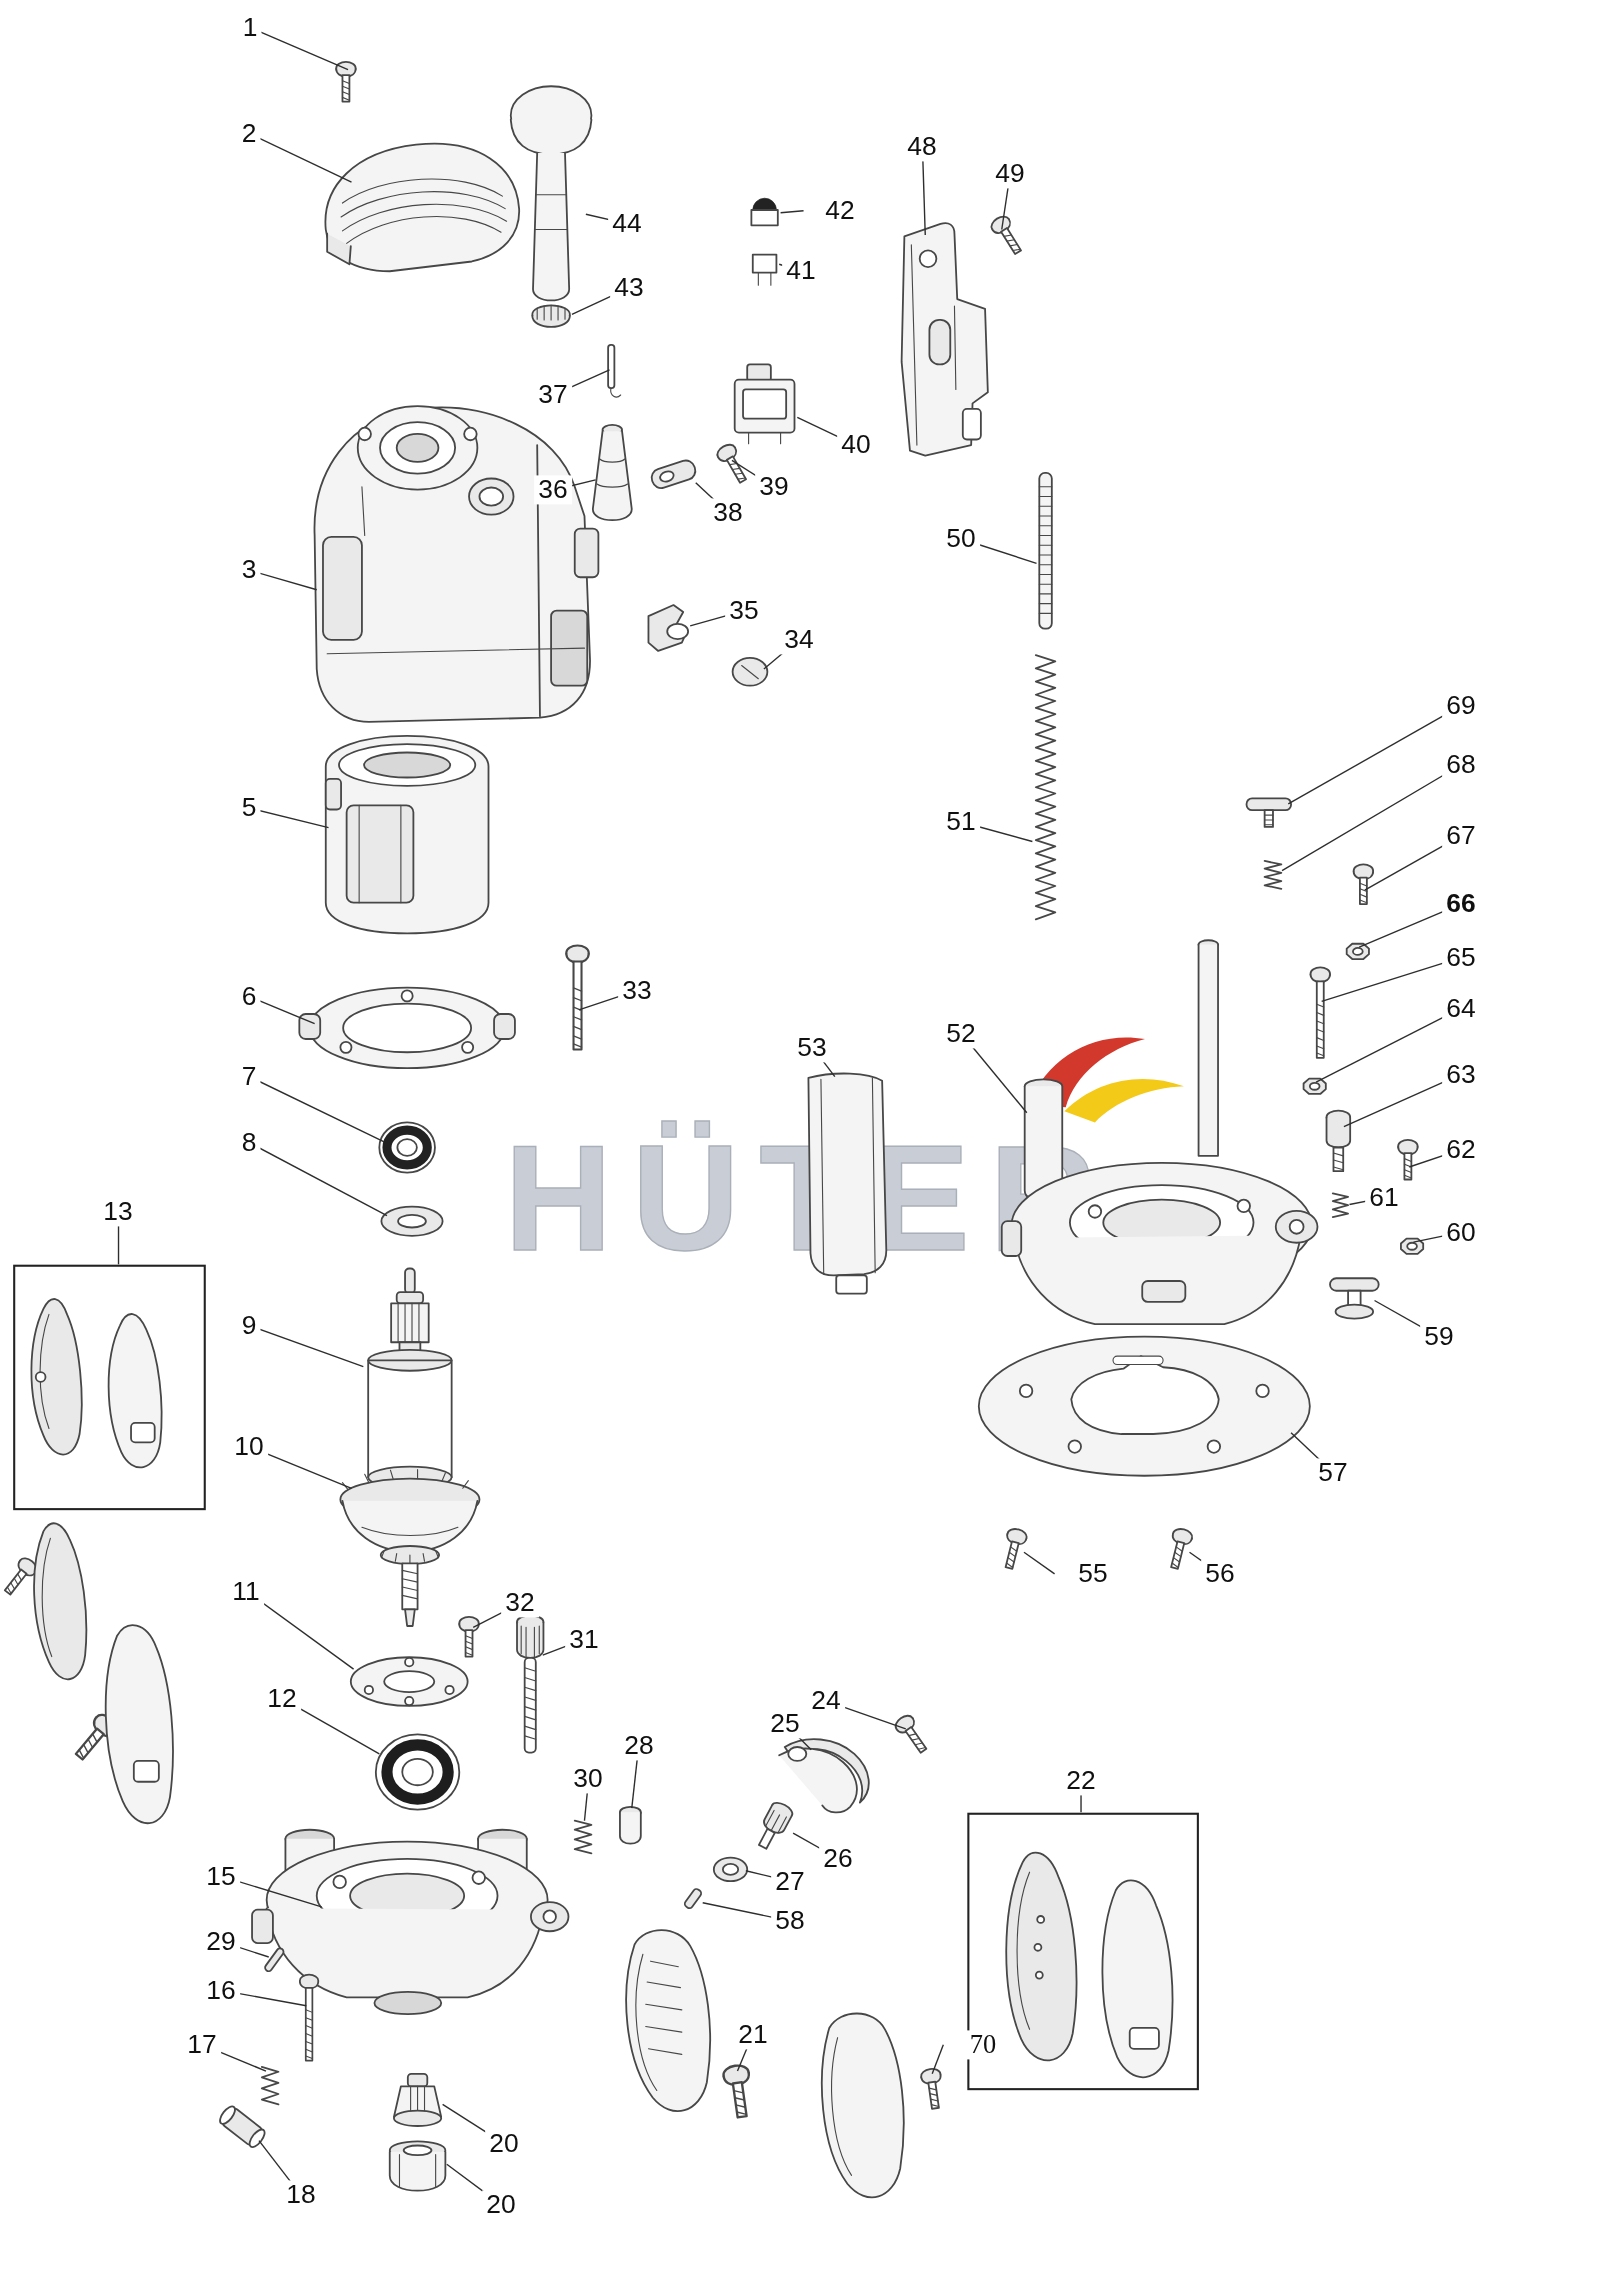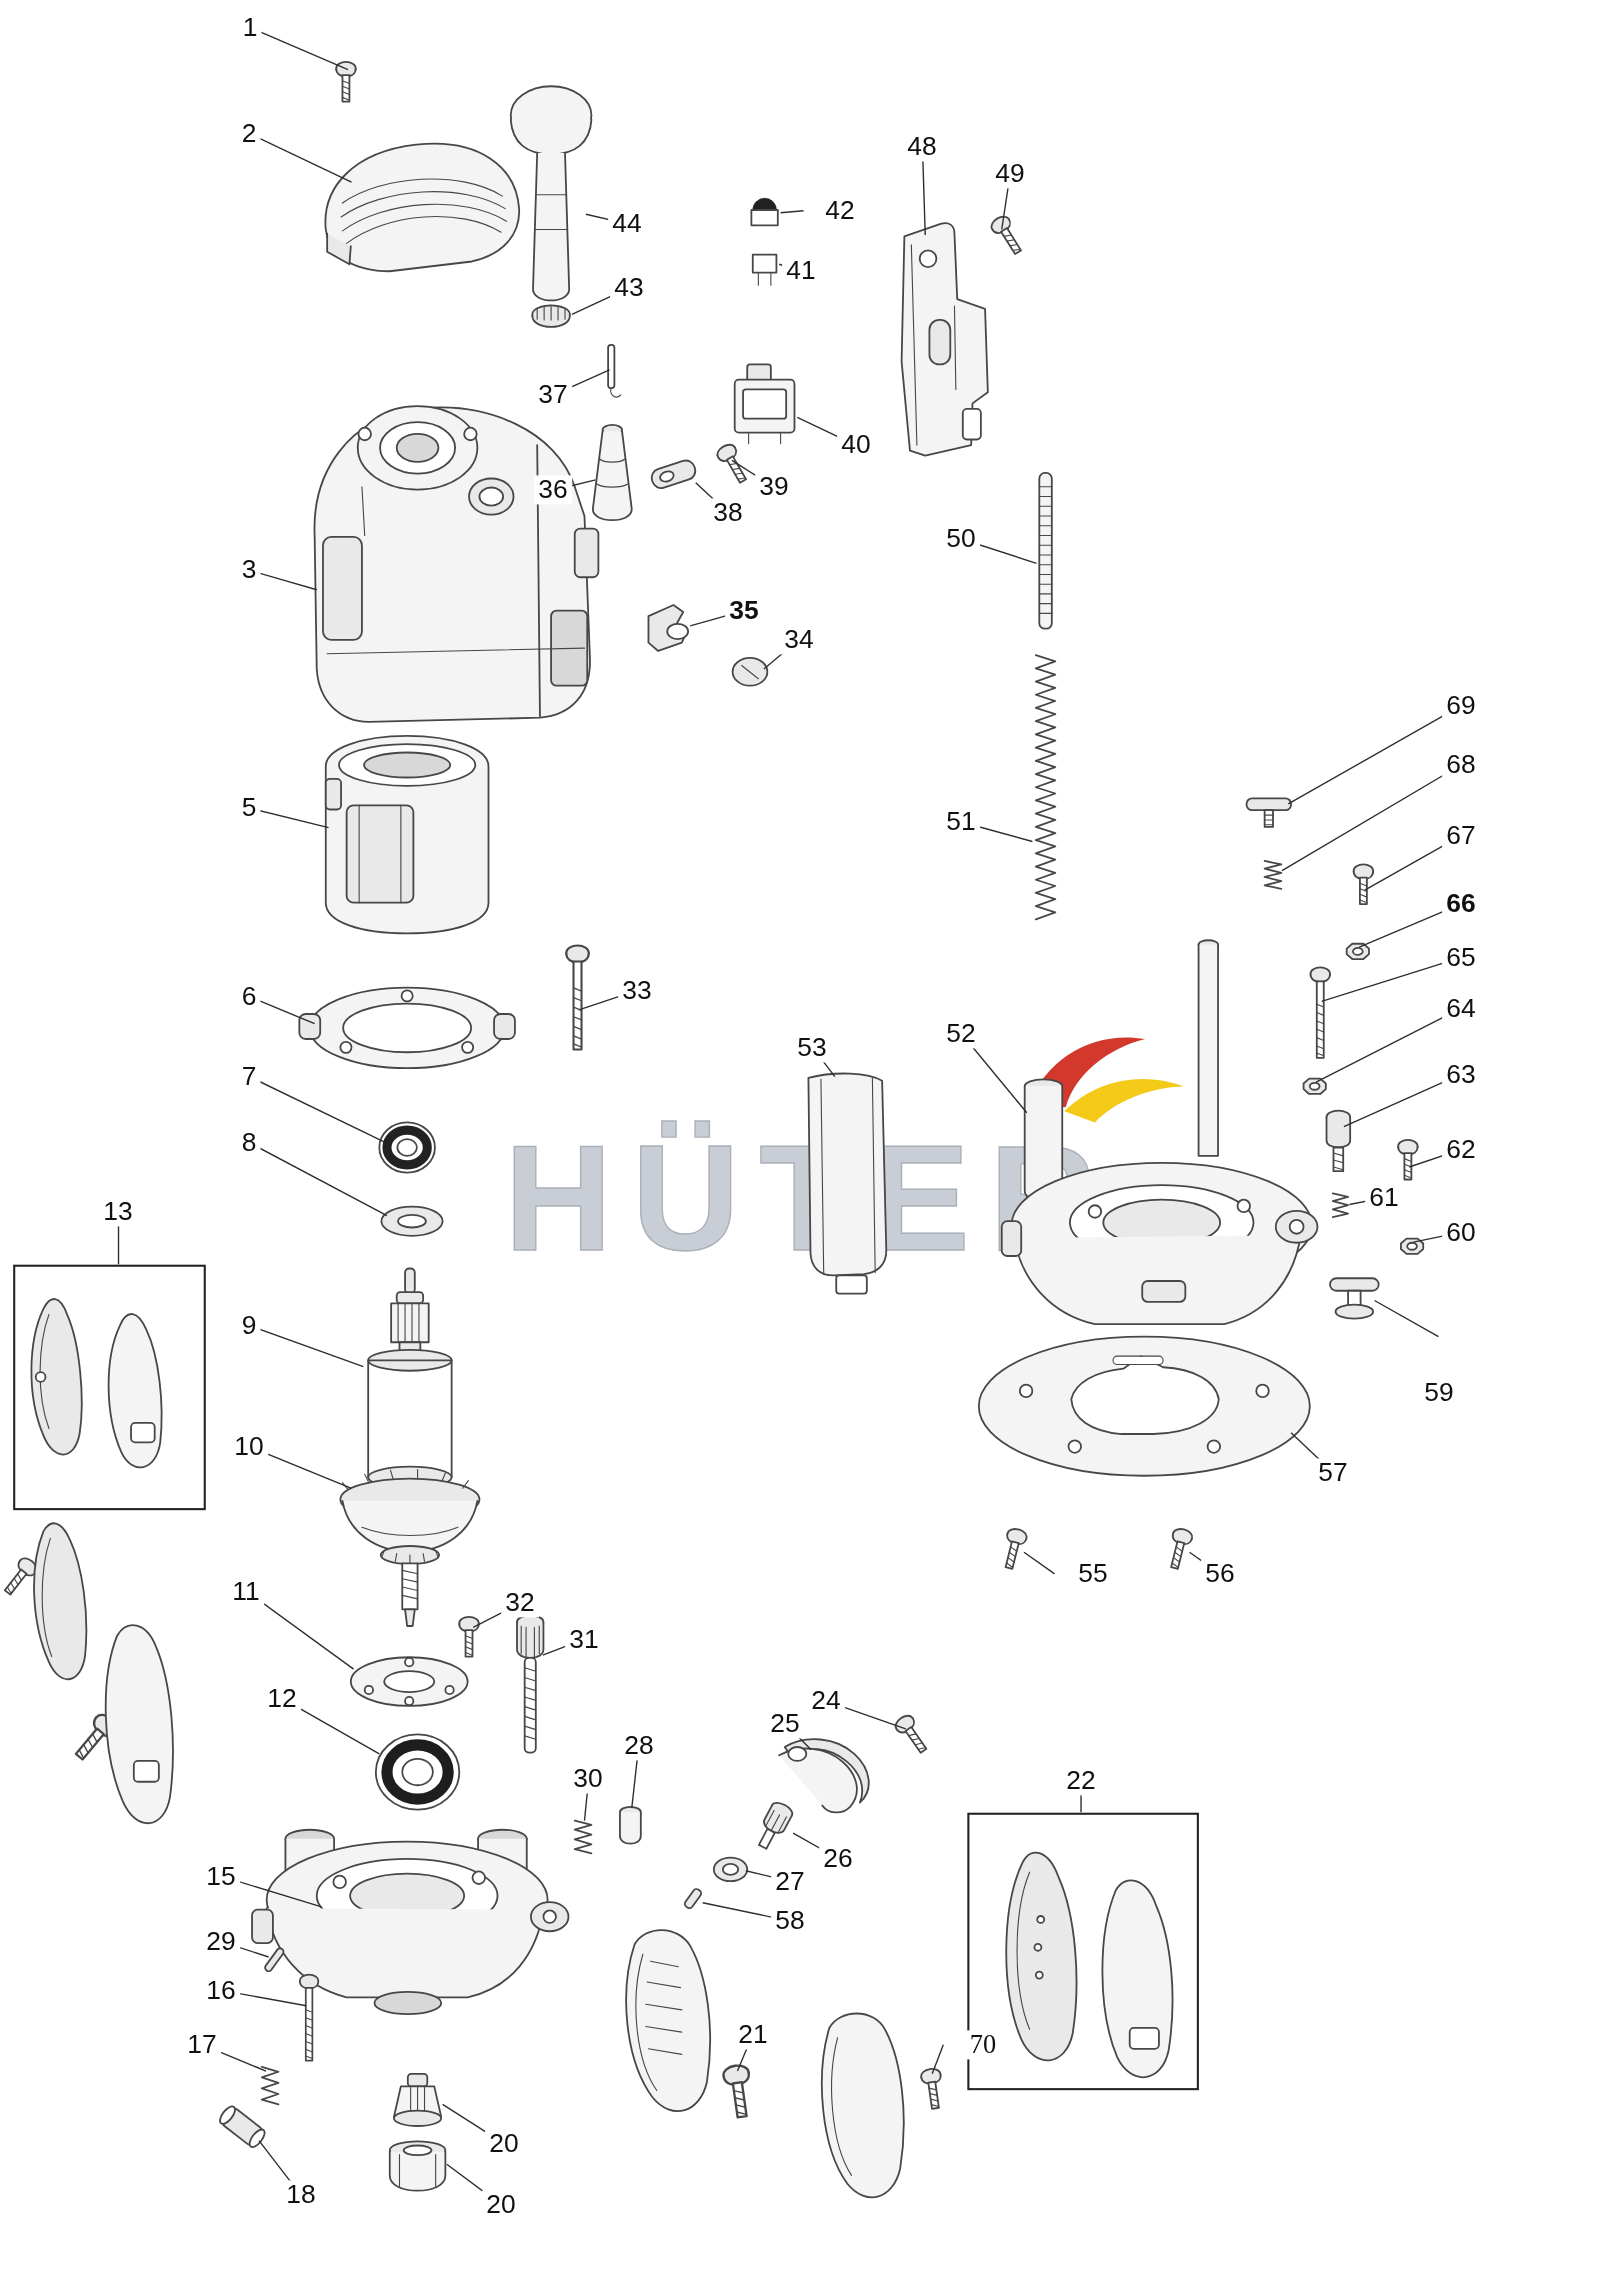--- a/index.html
+++ b/index.html
@@ -471,21 +471,21 @@
       <div class="callout" style="left: 840px; top: 211px;">42</div>
       <div class="callout" style="left: 801px; top: 271px;">41</div>
       <div class="callout" style="left: 922px; top: 147px;">48</div>
       <div class="callout" style="left: 1010px; top: 174px;">49</div>
       <div class="callout" style="left: 553px; top: 395px;">37</div>
       <div class="callout" style="left: 856px; top: 445px;">40</div>
       <div class="callout" style="left: 553px; top: 490px;">36</div>
       <div class="callout" style="left: 728px; top: 513px;">38</div>
       <div class="callout" style="left: 774px; top: 487px;">39</div>
       <div class="callout" style="left: 249px; top: 570px;">3</div>
-      <div class="callout" style="left: 744px; top: 611px; font-weight: bold;">35</div>
+      <div class="callout" style="left: 744px; top: 611px;">35</div>
       <div class="callout" style="left: 799px; top: 640px;">34</div>
       <div class="callout" style="left: 961px; top: 539px;">50</div>
       <div class="callout" style="left: 961px; top: 822px;">51</div>
       <div class="callout" style="left: 249px; top: 808px;">5</div>
       <div class="callout" style="left: 637px; top: 991px;">33</div>
       <div class="callout" style="left: 249px; top: 997px;">6</div>
       <div class="callout" style="left: 249px; top: 1077px;">7</div>
       <div class="callout" style="left: 249px; top: 1143px;">8</div>
       <div class="callout" style="left: 1461px; top: 706px;">69</div>
       <div class="callout" style="left: 1461px; top: 765px;">68</div>
@@ -495,21 +495,21 @@
       <div class="callout" style="left: 1461px; top: 1009px;">64</div>
       <div class="callout" style="left: 1461px; top: 1075px;">63</div>
       <div class="callout" style="left: 1461px; top: 1150px;">62</div>
       <div class="callout" style="left: 1384px; top: 1198px;">61</div>
       <div class="callout" style="left: 1461px; top: 1233px;">60</div>
       <div class="callout" style="left: 961px; top: 1034px;">52</div>
       <div class="callout" style="left: 812px; top: 1048px;">53</div>
       <div class="callout" style="left: 118px; top: 1212px;">13</div>
       <div class="callout" style="left: 249px; top: 1326px;">9</div>
       <div class="callout" style="left: 249px; top: 1447px;">10</div>
-      <div class="callout" style="left: 1439px; top: 1393px;">59</div>
+      <div class="callout" style="left: 1439px; top: 1337px;">59</div>
       <div class="callout" style="left: 1333px; top: 1473px;">57</div>
       <div class="callout" style="left: 1055px; top: 1574px; margin-left: 38px;">55</div>
       <div class="callout" style="left: 1220px; top: 1574px;">56</div>
       <div class="callout" style="left: 246px; top: 1592px;">11</div>
       <div class="callout" style="left: 520px; top: 1603px;">32</div>
       <div class="callout" style="left: 584px; top: 1640px;">31</div>
       <div class="callout" style="left: 282px; top: 1699px;">12</div>
       <div class="callout" style="left: 639px; top: 1746px;">28</div>
       <div class="callout" style="left: 588px; top: 1779px;">30</div>
       <div class="callout" style="left: 826px; top: 1701px;">24</div>

